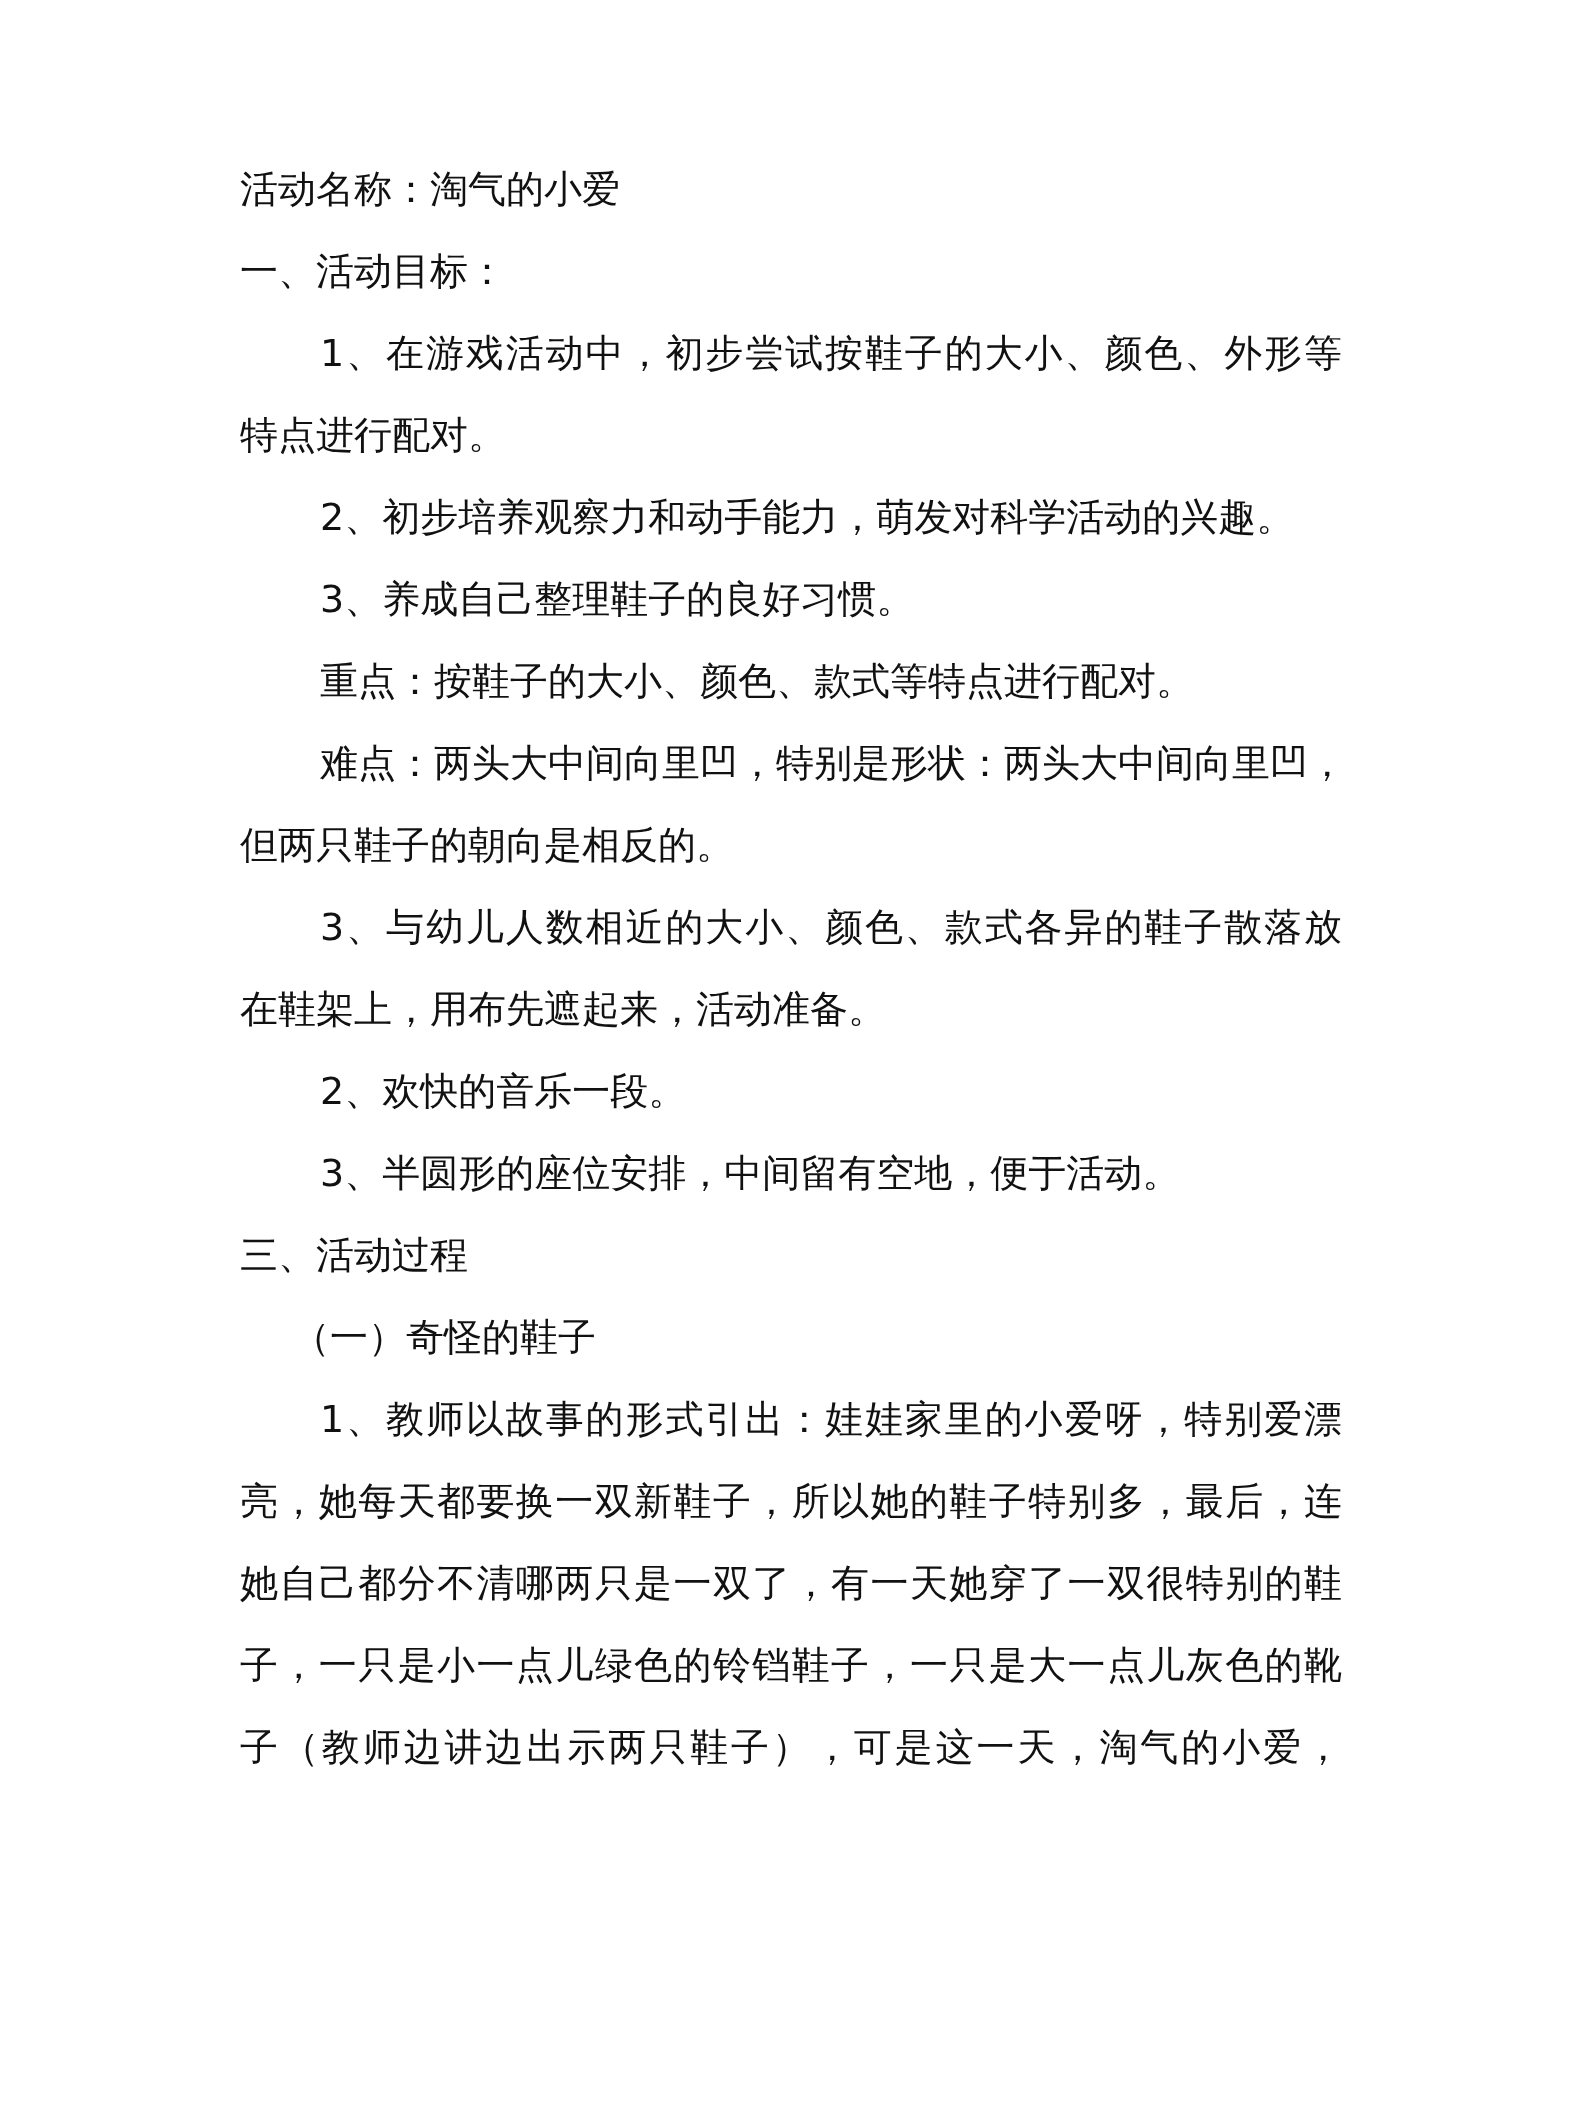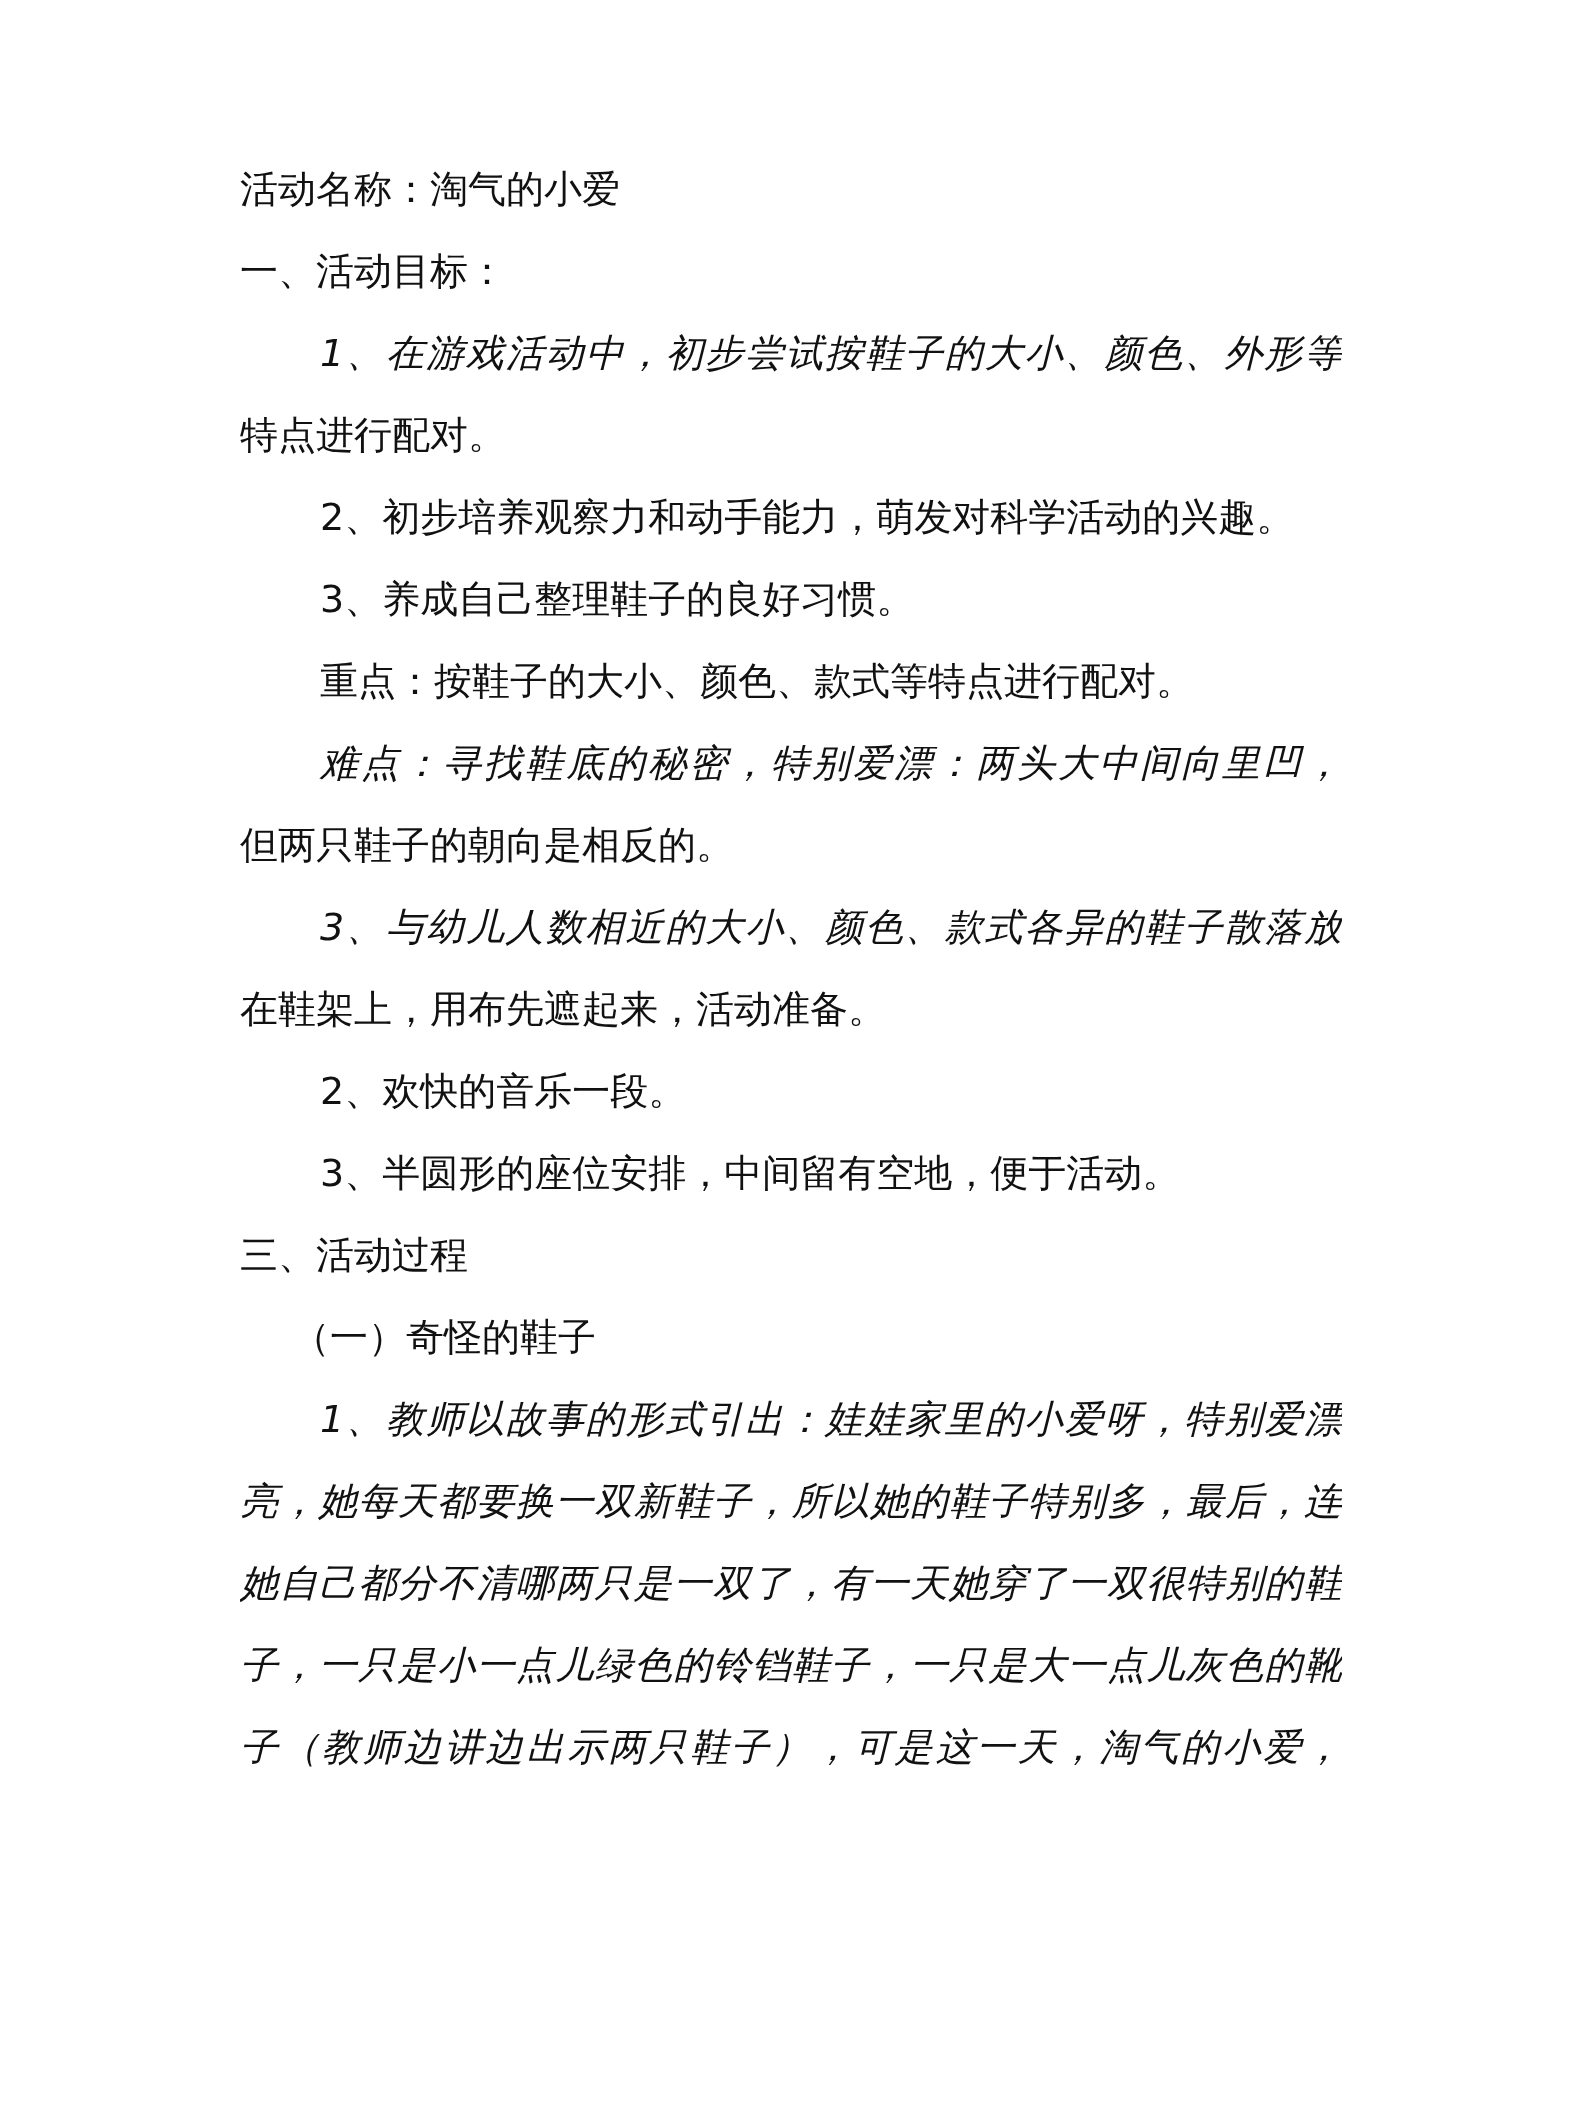--- a/index.html
+++ b/index.html
@@ -21,38 +21,37 @@
     height: 82px;
     line-height: 82px;
     white-space: nowrap;
     overflow: hidden;
   }
   .indent { padding-left: 80px; }
   .sub-indent { padding-left: 52px; }
   .justify {
     text-align: justify;
     text-align-last: justify;
-    font-style: italic;
   }
 </style>
 </head>
 <body>
 
 <div class="page">
   <div class="content">
 
     <div class="line">活动名称：淘气的小爱</div>
 
     <div class="line">一、活动目标：</div>
     <div class="line indent justify">1、在游戏活动中，初步尝试按鞋子的大小、颜色、外形等</div>
     <div class="line">特点进行配对。</div>
     <div class="line indent">2、初步培养观察力和动手能力，萌发对科学活动的兴趣。</div>
     <div class="line indent">3、养成自己整理鞋子的良好习惯。</div>
     <div class="line indent">重点：按鞋子的大小、颜色、款式等特点进行配对。</div>
-    <div class="line indent justify">难点：寻找鞋底的秘密，特别爱漂：两头大中间向里凹，</div>
+    <div class="line indent justify">难点：两头大中间向里凹，特别是形状：两头大中间向里凹，</div>
     <div class="line">但两只鞋子的朝向是相反的。</div>
 
     <div class="line indent justify">3、与幼儿人数相近的大小、颜色、款式各异的鞋子散落放</div>
     <div class="line">在鞋架上，用布先遮起来，活动准备。</div>
     <div class="line indent">2、欢快的音乐一段。</div>
     <div class="line indent">3、半圆形的座位安排，中间留有空地，便于活动。</div>
 
     <div class="line">三、活动过程</div>
     <div class="line sub-indent">（一）奇怪的鞋子</div>
     <div class="line indent justify">1、教师以故事的形式引出：娃娃家里的小爱呀，特别爱漂</div>

